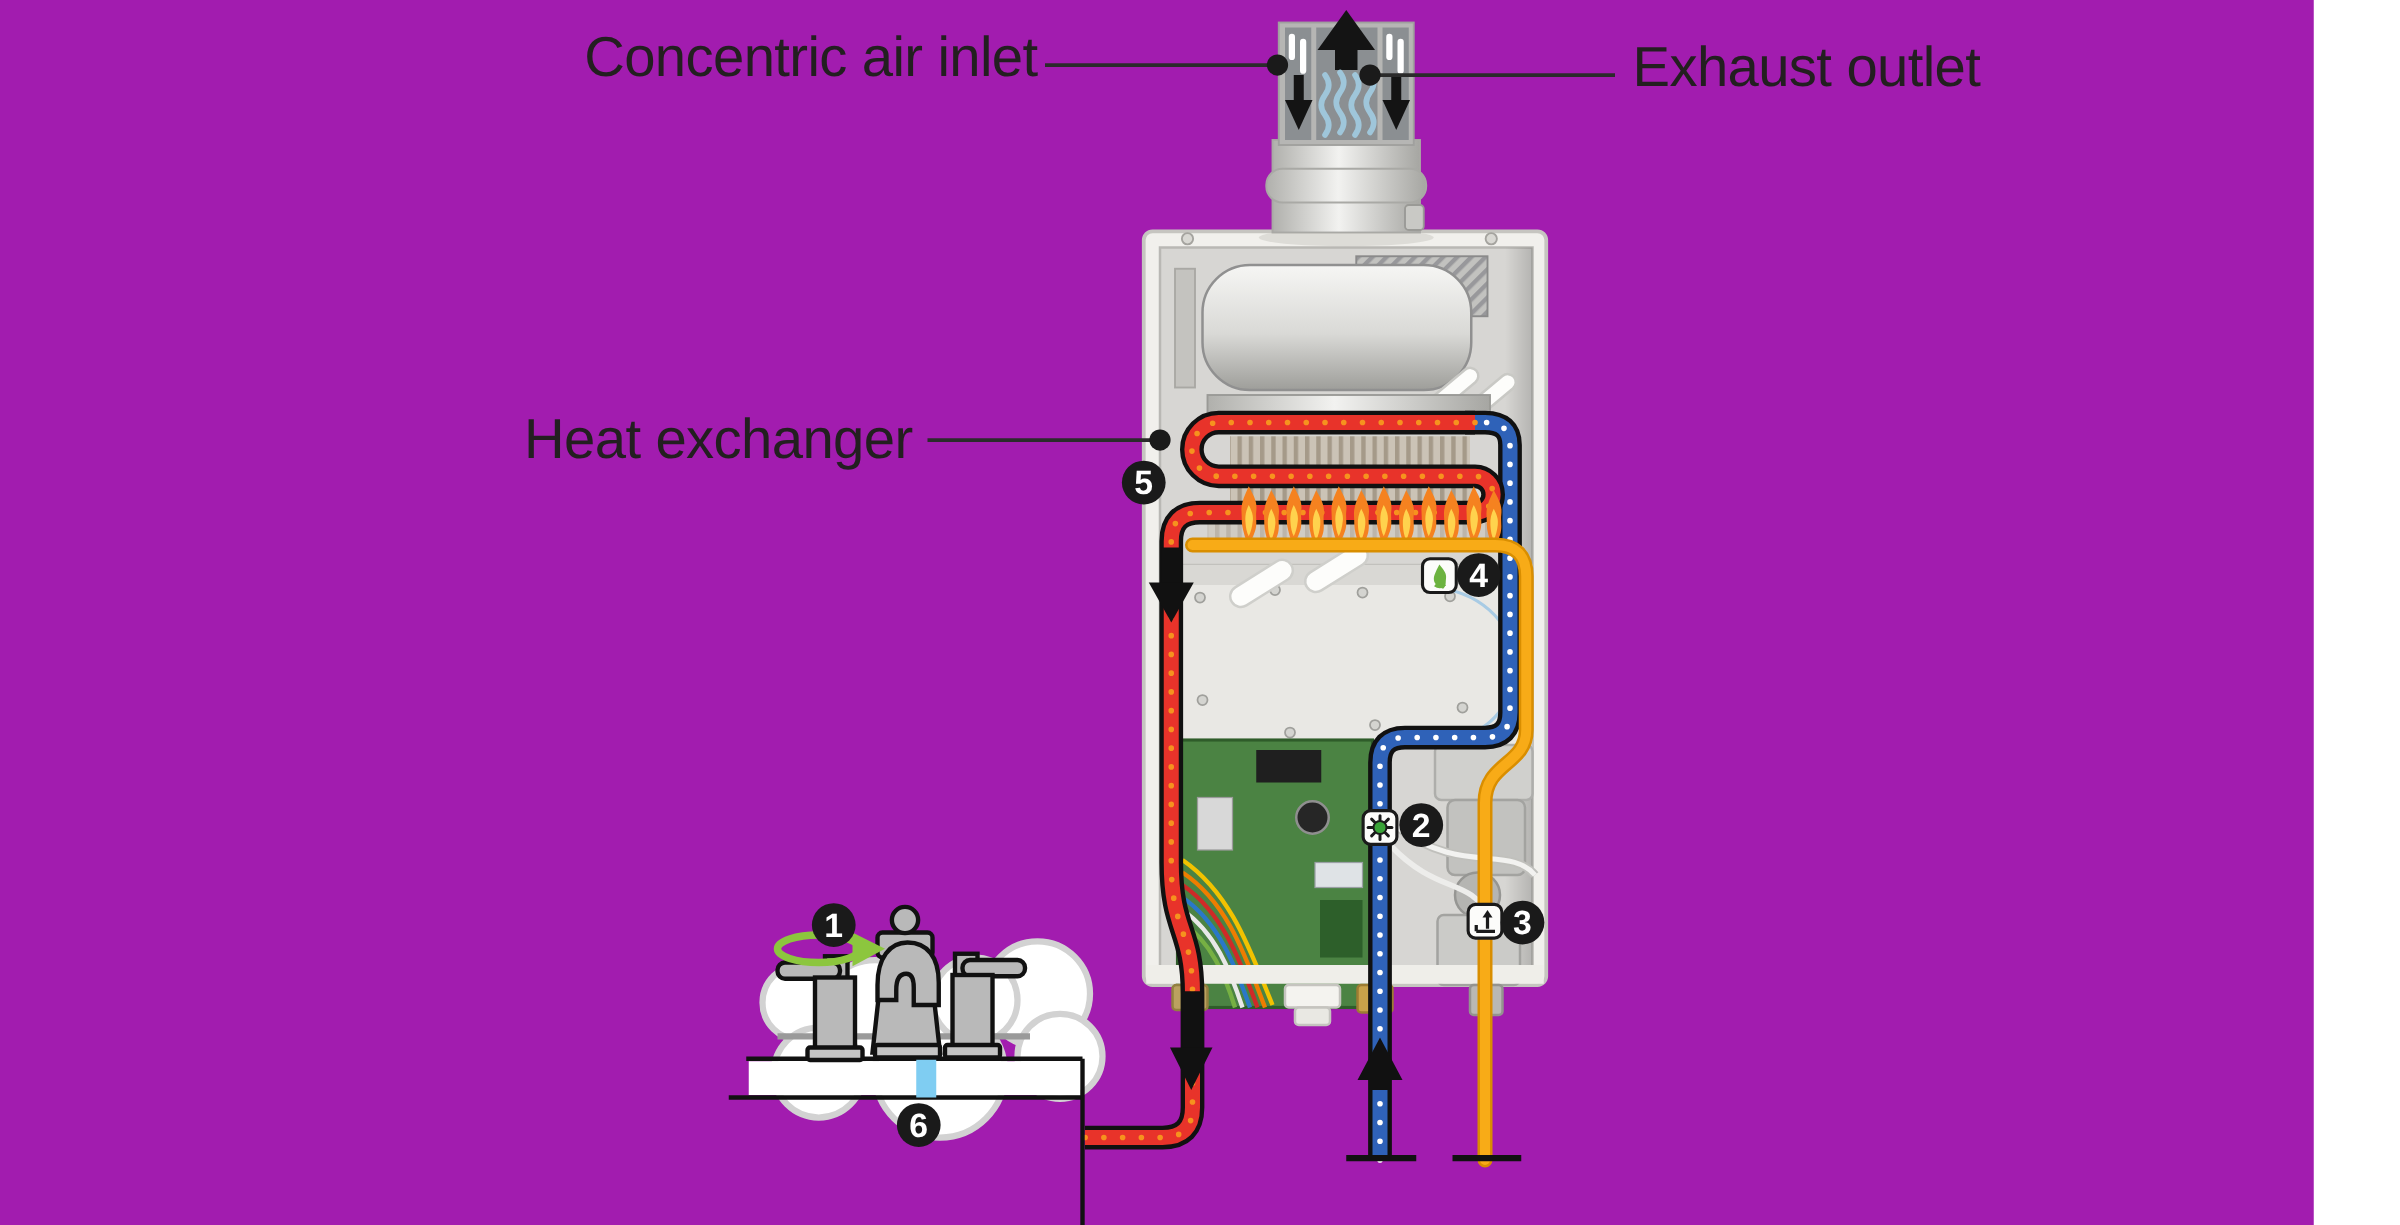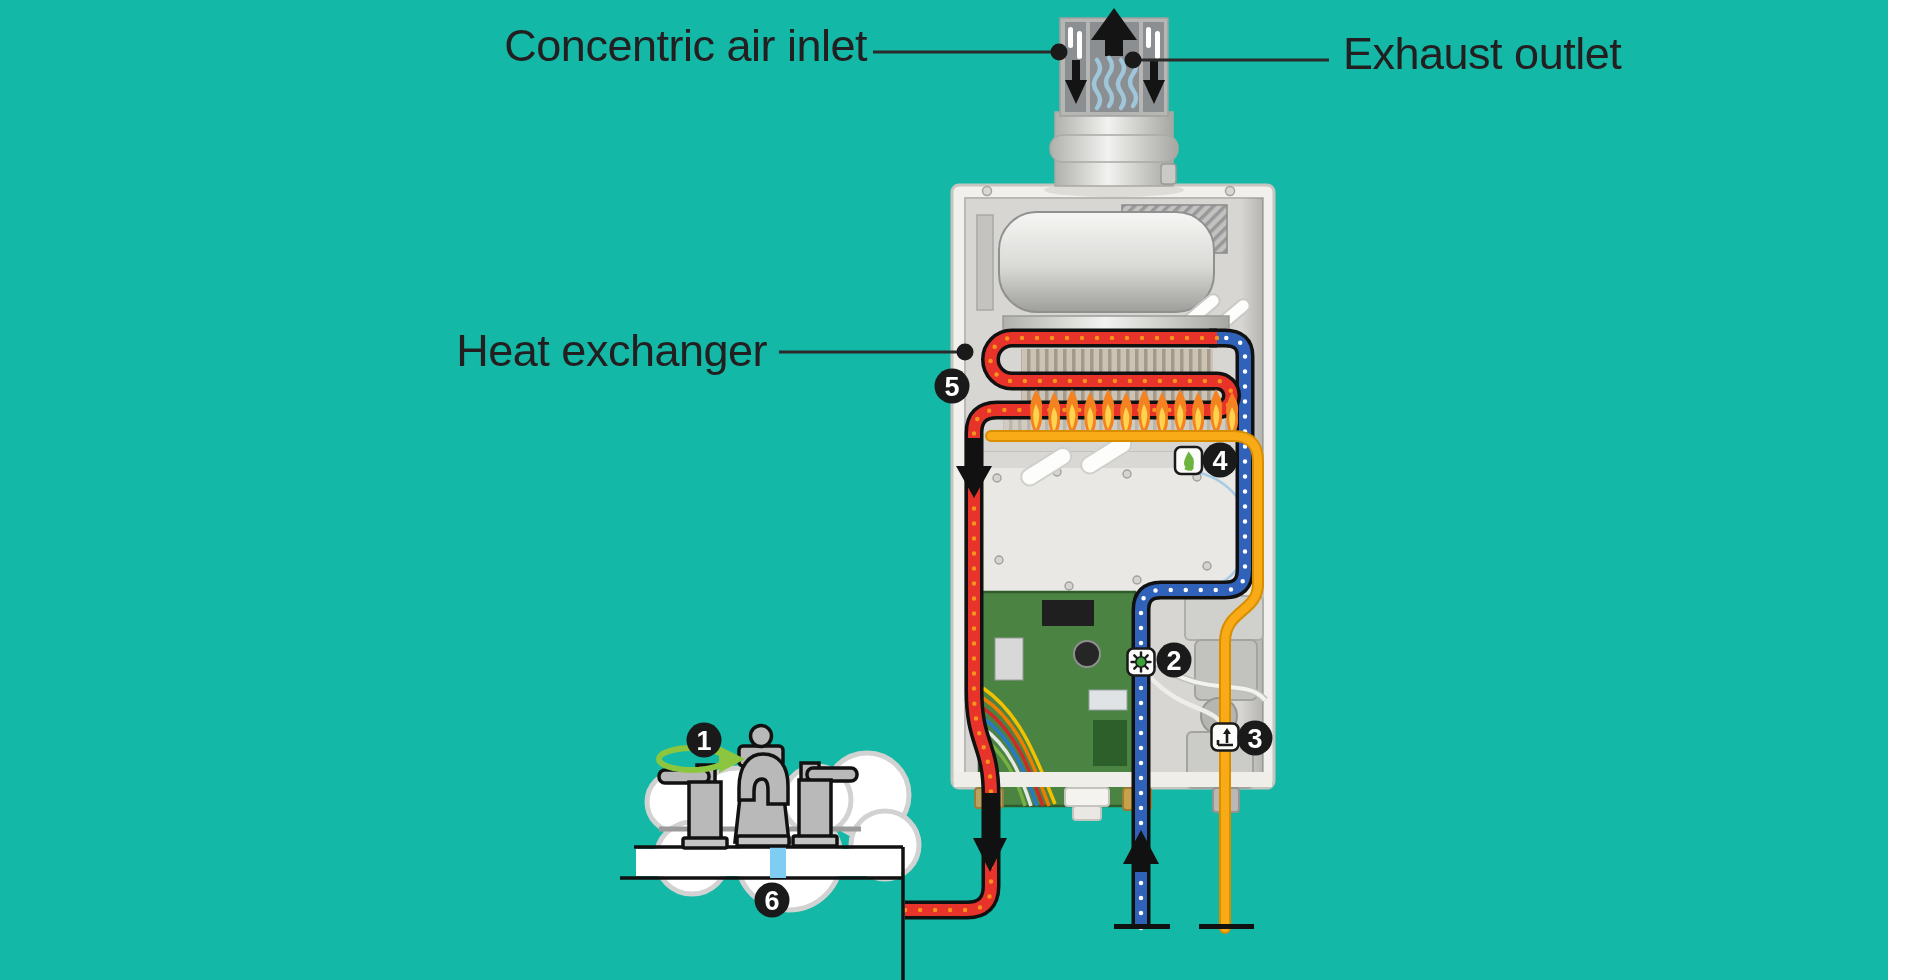--- a/index.html
+++ b/index.html
@@ -1,16 +1,16 @@
 <!DOCTYPE html>
 <html><head>
 <meta charset="utf-8">
 <style>
   html,body{margin:0;padding:0;background:#ffffff;}
-  .stage{position:relative;width:1851px;height:980px;background:#14b8a6;overflow:hidden;padding-left:37px;}
+  .stage{position:relative;width:1851px;height:980px;background:#a21caf;overflow:hidden;}
   svg{display:block;}
   text.lbl{font-family:"Liberation Sans","DejaVu Sans",sans-serif;font-size:45px;fill:#231f20;letter-spacing:-0.5px;}
   text.badge-num{font-family:"Liberation Sans","DejaVu Sans",sans-serif;font-size:27px;font-weight:bold;fill:#ffffff;text-anchor:middle;}
 </style>
 </head>
 <body>
 
 <div class="stage">
 <svg width="1920" height="980" viewBox="0 0 1920 980">
   <defs>

